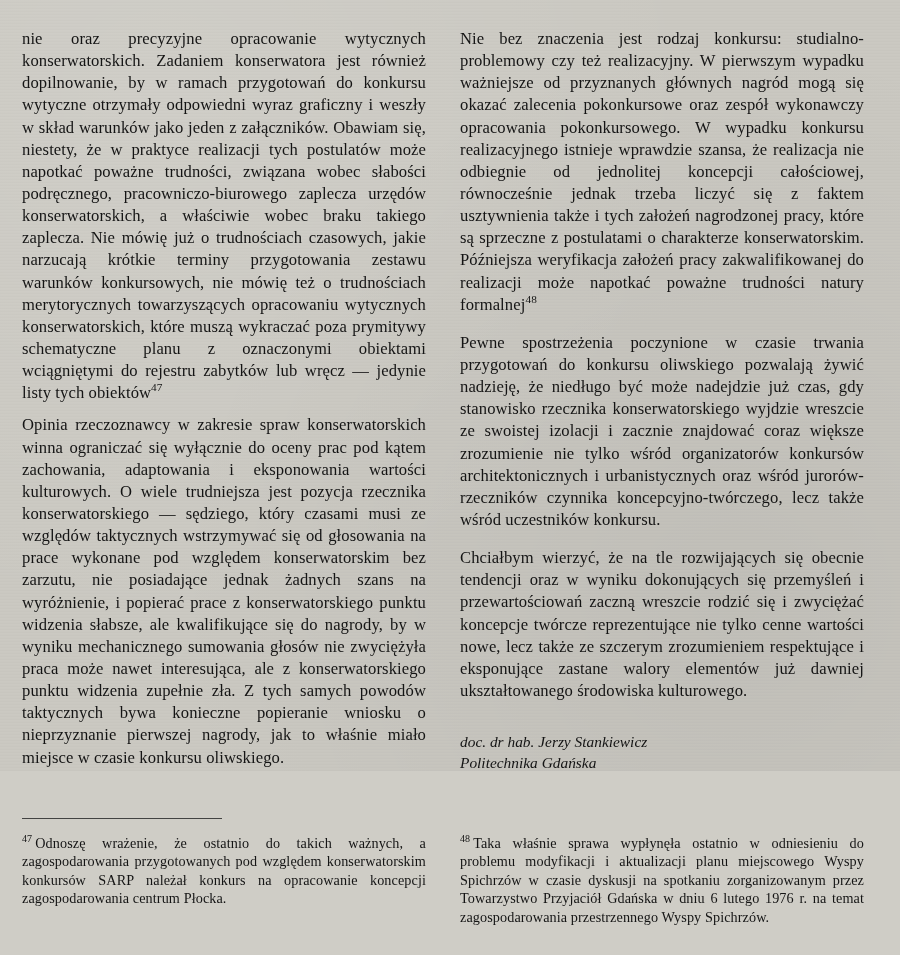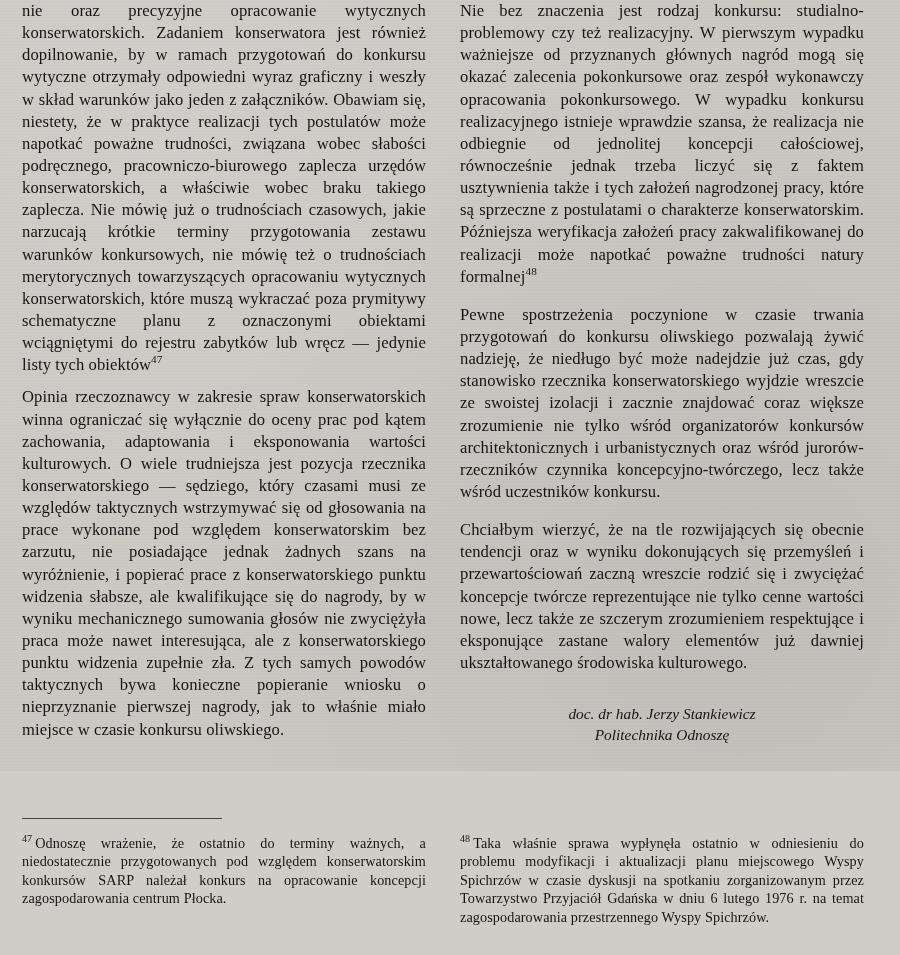--- a/index.html
+++ b/index.html
@@ -12,21 +12,21 @@
     background: #cfcdc6;
     font-family: "Liberation Serif", serif;
     color: #141414;
     overflow: hidden;
   }
   .page {
     position: relative;
     width: 900px;
     height: 771px;
     box-sizing: border-box;
-    padding: 0 18px 8px 22px;
+    padding: 28px 18px 8px 22px;
     background:
       radial-gradient(circle at 18% 12%, rgba(255,255,255,0.10), rgba(0,0,0,0) 55%),
       radial-gradient(circle at 82% 78%, rgba(0,0,0,0.05), rgba(0,0,0,0) 60%),
       #cbc9c2;
   }
   .columns {
     display: flex;
     gap: 34px;
     align-items: flex-start;
   }
@@ -44,21 +44,21 @@
     hyphens: manual;
   }
   p + p {
     margin-top: 16px;
   }
   .tight + .tight {
     margin-top: 10px;
   }
   .sig {
     margin-top: 30px;
-    text-align: center;
+    text-align: left;
     font-style: italic;
     font-size: 15.4px;
     line-height: 1.36;
   }
   .sig div {
     white-space: nowrap;
   }
   .rule-wrap {
     position: absolute;
     left: 22px;
@@ -124,33 +124,33 @@
       <p class="tight">Opinia rzeczoznawcy w zakresie spraw konserwatorskich winna ograniczać się wyłącznie do oceny prac pod kątem zachowania, adaptowania i eksponowania wartości kulturowych. O wiele trudniejsza jest pozycja rzecznika konserwatorskiego — sędziego, który czasami musi ze względów taktycznych wstrzymywać się od głosowania na prace wykonane pod względem konserwatorskim bez zarzutu, nie posiadające jednak żadnych szans na wyróżnienie, i popierać prace z konserwatorskiego punktu widzenia słabsze, ale kwalifikujące się do nagrody, by w wyniku mechanicznego sumowania głosów nie zwyciężyła praca może nawet interesująca, ale z konserwatorskiego punktu widzenia zupełnie zła. Z tych samych powodów taktycznych bywa konieczne popieranie wniosku o nieprzyznanie pierwszej nagrody, jak to właśnie miało miejsce w czasie konkursu oliwskiego.</p>
     </div>
 
     <div class="col">
       <p><span>Nie bez znaczenia jest rodzaj konkursu: studialno-problemowy czy też realizacyjny. W pierwszym wypadku ważniejsze od przyznanych głównych nagród mogą się okazać zalecenia pokonkursowe oraz zespół wykonawczy opracowania pokonkursowego. W wypadku konkursu realizacyjnego istnieje wprawdzie szansa, że realizacja nie odbiegnie od jednolitej koncepcji całościowej, równocześnie jednak trzeba liczyć się z faktem usztywnienia także i tych założeń nagrodzonej pracy, które są sprzeczne z postulatami o charakterze konserwatorskim. Późniejsza weryfikacja założeń pracy zakwalifikowanej do realizacji może napotkać poważne trudności natury formalnej</span><sup class="fnref">48</sup></p>
       <p>Pewne spostrzeżenia poczynione w czasie trwania przygotowań do konkursu oliwskiego pozwalają żywić nadzieję, że niedługo być może nadejdzie już czas, gdy stanowisko rzecznika konserwatorskiego wyjdzie wreszcie ze swoistej izolacji i zacznie znajdować coraz większe zrozumienie nie tylko wśród organizatorów konkursów architektonicznych i urbanistycznych oraz wśród jurorów-rzeczników czynnika koncepcyjno-twórczego, lecz także wśród uczestników konkursu.</p>
       <p>Chciałbym wierzyć, że na tle rozwijających się obecnie tendencji oraz w wyniku dokonujących się przemyśleń i przewartościowań zaczną wreszcie rodzić się i zwyciężać koncepcje twórcze reprezentujące nie tylko cenne wartości nowe, lecz także ze szczerym zrozumieniem respektujące i eksponujące zastane walory elementów już dawniej ukształtowanego środowiska kulturowego.</p>
 
       <div class="sig">
         <div>doc. dr hab. Jerzy Stankiewicz</div>
-        <div>Politechnika Odnoszę</div>
+        <div>Politechnika Gdańska</div>
       </div>
     </div>
 
   </div>
 
   <div class="rule-wrap">
     <div class="rule"></div>
   </div>
 
   <div class="footnotes">
     <div class="fn">
-      <p><span class="fnmark">47</span><span>Odnoszę wrażenie, że ostatnio do terminy ważnych, a niedostatecznie przygotowanych pod względem konserwatorskim konkursów SARP należał konkurs na opracowanie koncepcji zagospodarowania centrum Płocka.</span></p>
+      <p><span class="fnmark">47</span><span>Odnoszę wrażenie, że ostatnio do takich ważnych, a zagospodarowania przygotowanych pod względem konserwatorskim konkursów SARP należał konkurs na opracowanie koncepcji zagospodarowania centrum Płocka.</span></p>
     </div>
     <div class="fn">
       <p><span class="fnmark">48</span><span>Taka właśnie sprawa wypłynęła ostatnio w odniesieniu do problemu modyfikacji i aktualizacji planu miejscowego Wyspy Spichrzów w czasie dyskusji na spotkaniu zorganizowanym przez Towarzystwo Przyjaciół Gdańska w dniu 6 lutego 1976 r. na temat zagospodarowania przestrzennego Wyspy Spichrzów.</span></p>
     </div>
   </div>
 
   <div class="grain"></div>
 </div>
 
 </body></html>

